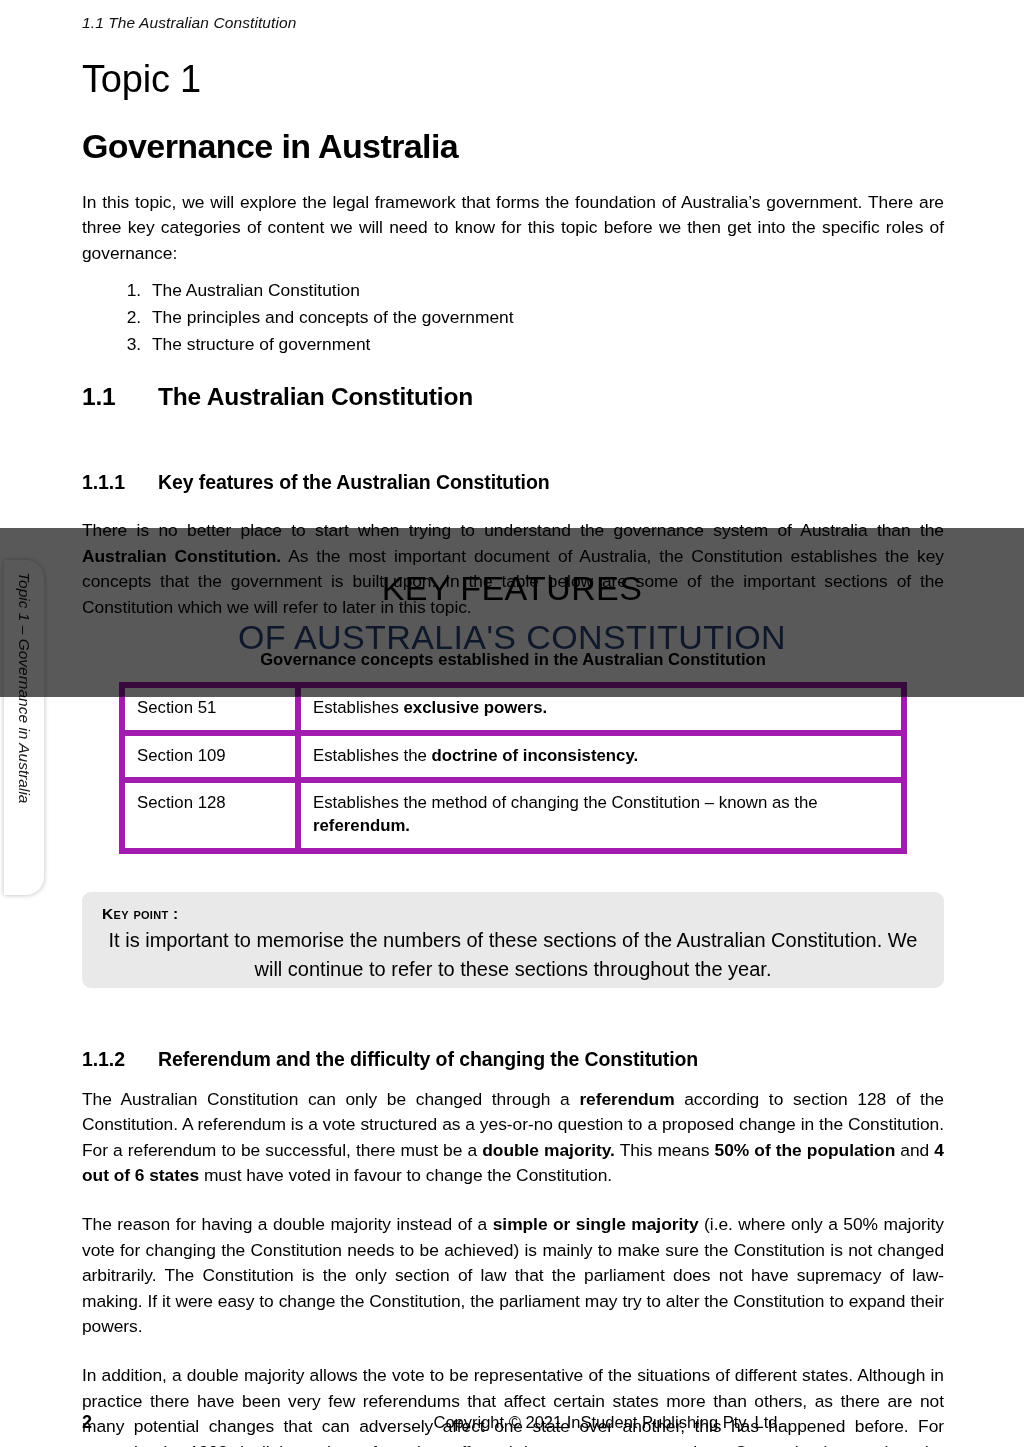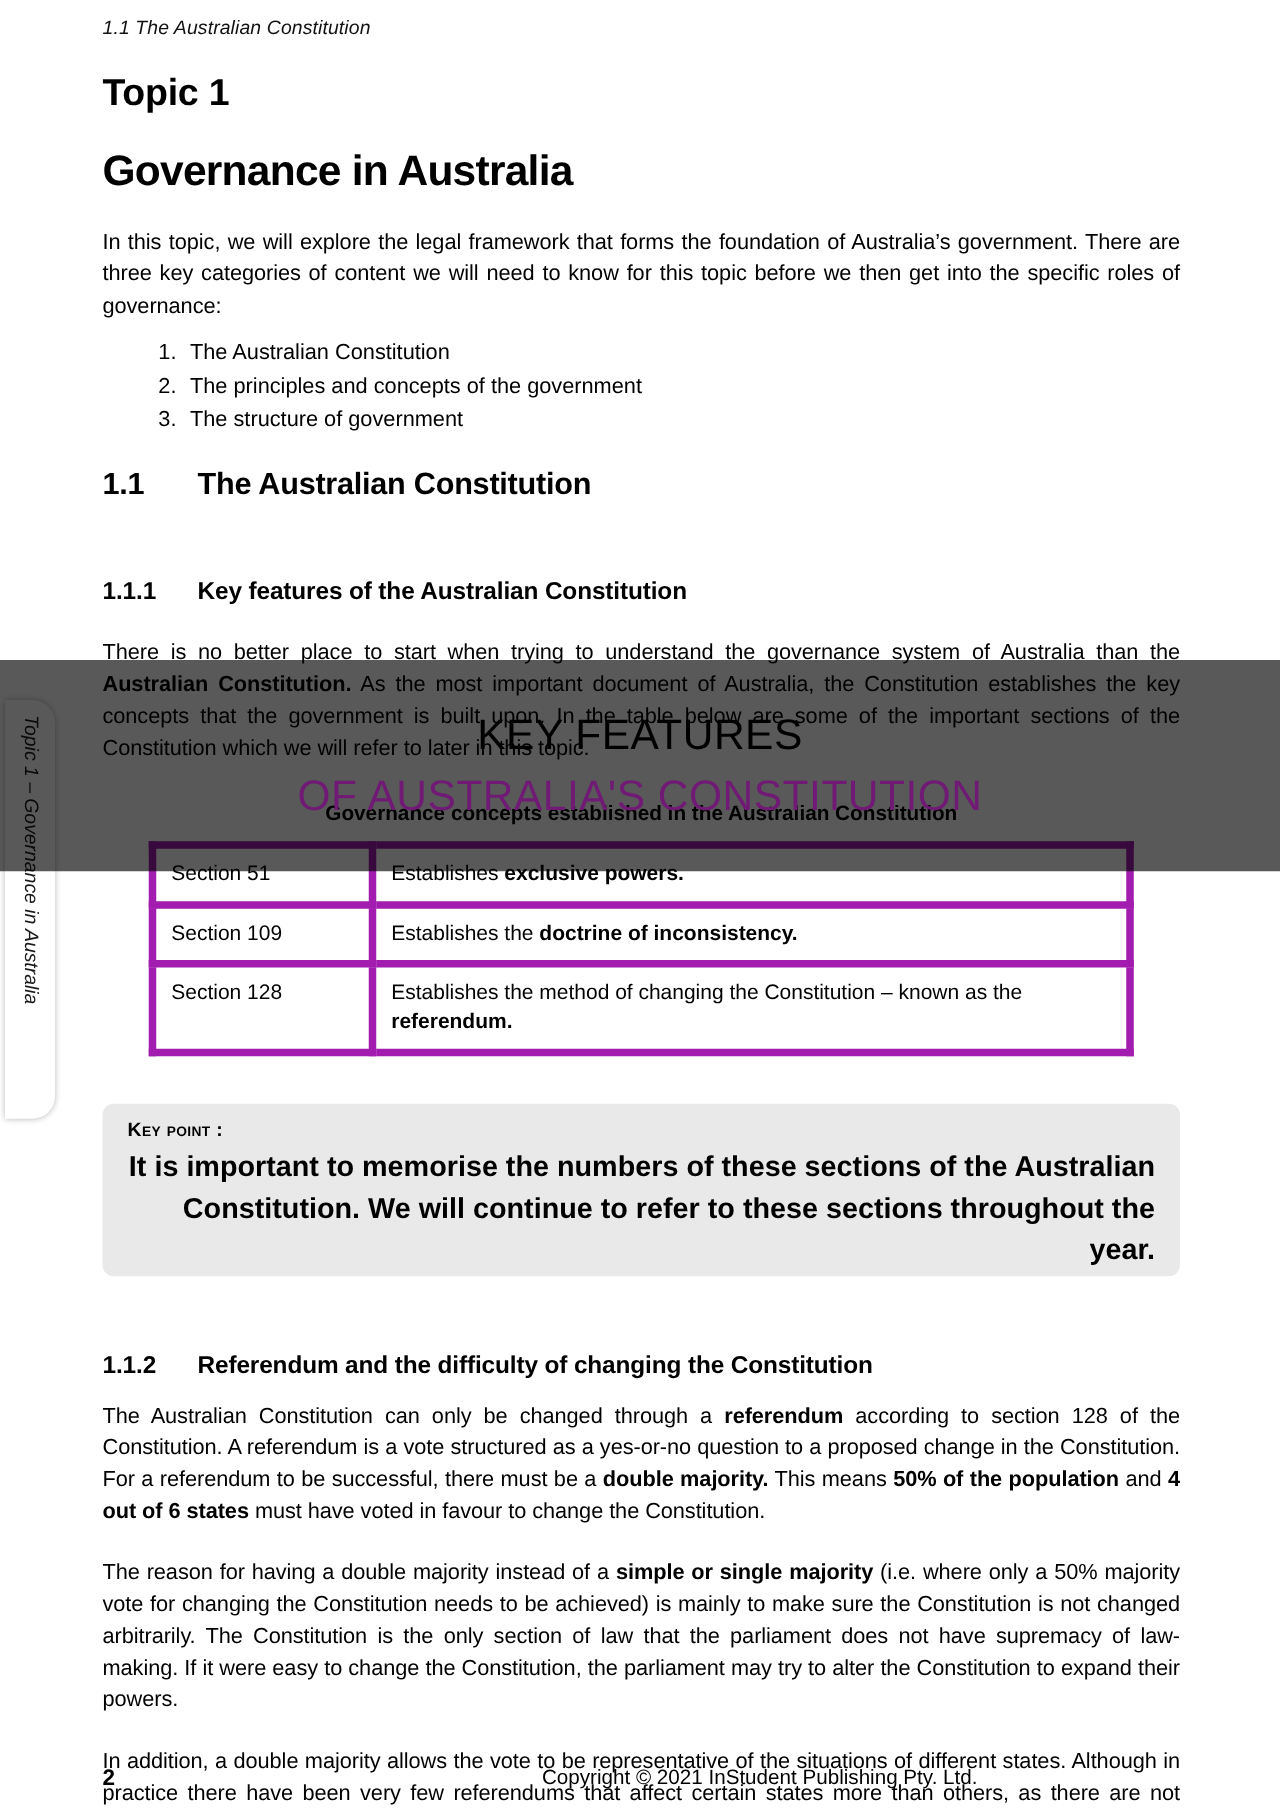--- a/index.html
+++ b/index.html
@@ -53,22 +53,22 @@
 
   
   .content {
     position: absolute;
     left: 82px;
     top: 0;
     width: 862px;
   }
 
   h1.topic-no {
-    font-size: 30px;
-    font-weight: bold;
+    font-size: 38px;
+    font-weight: normal;
     margin: 58px 0 0 0;
     letter-spacing: -0.2px;
   }
   h1.topic-title {
     font-size: 34px;
     font-weight: bold;
     margin: 26px 0 0 0;
     letter-spacing: -0.6px;
   }
 
@@ -138,25 +138,24 @@
   .keypoint-title {
     font-size: 15.5px;
     font-weight: bold;
     font-variant: small-caps;
     text-transform: lowercase;
     letter-spacing: 0.3px;
     margin: 0 0 3px 0;
   }
   .keypoint-title::first-letter { text-transform: uppercase; }
   .keypoint-body {
-    font-size: 23px;
+    font-size: 20px;
     line-height: 1.45;
     margin: 0;
-    text-align: right;
-    font-weight: bold;
+    text-align: center;
   }
 
   
   .footer {
     position: absolute;
     left: 82px;
     top: 1412px;
     width: 862px;
     font-size: 16.5px;
   }
@@ -191,21 +190,21 @@
   }
   .overlay-line1 {
     font-size: 34px;
     color: #000000;
     letter-spacing: 0.4px;
     line-height: 1.18;
     font-weight: normal;
   }
   .overlay-line2 {
     font-size: 34px;
-    color: #701a75;
+    color: #0f172a;
     letter-spacing: 0.4px;
     line-height: 1.18;
     font-weight: normal;
     margin-top: 8px;
   }
 </style>
 </head>
 <body>
 
 <div class="running-header">1.1 The Australian Constitution</div>

